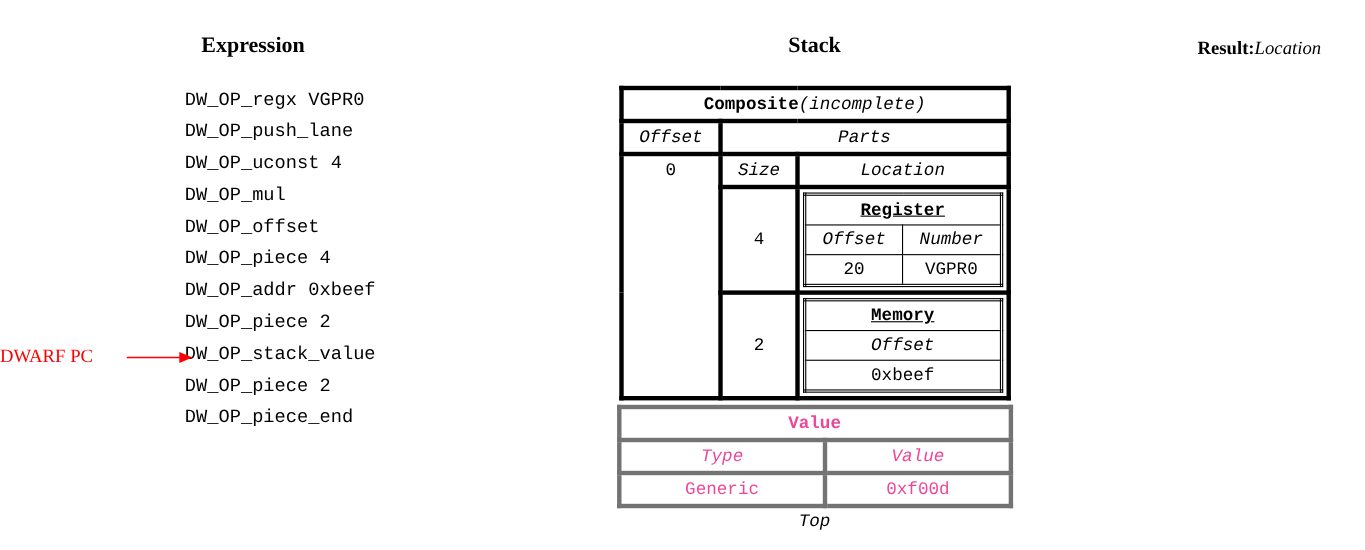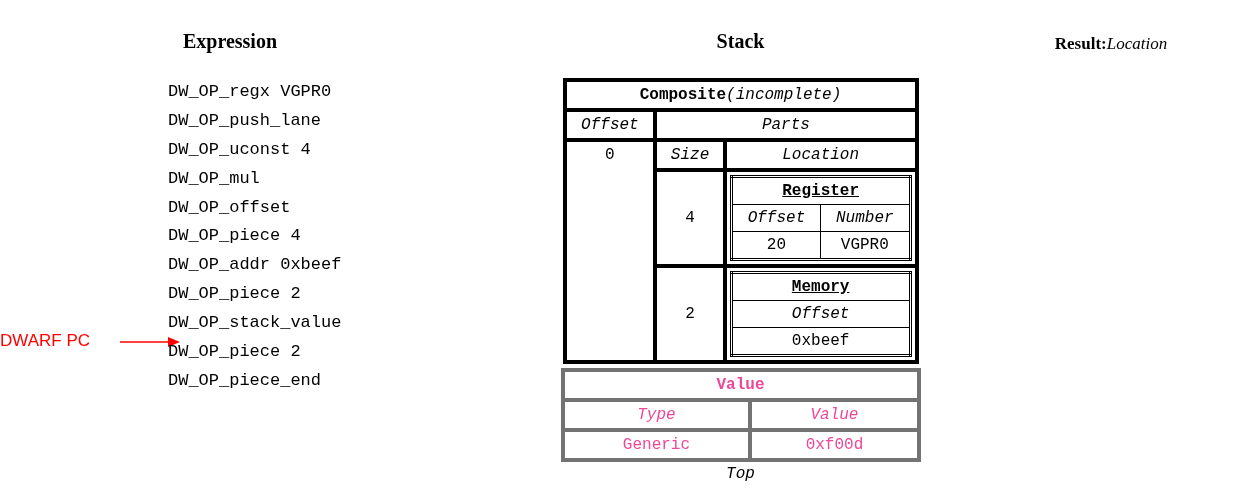--- a/index.html
+++ b/index.html
@@ -44,34 +44,34 @@
       padding-left: 168px;
     }
     .expr-row {
       position: relative;
       white-space: nowrap;
     }
     .dwarf-pc-label {
       position: absolute;
       left: -168px;
       color: #ff0000;
-      font-family: Liberation Sans, sans-serif;
+      font-family: Liberation Serif, serif;
       font-size: 17px;
       display: flex;
       align-items: center;
-      top: 18px;
+      top: 1px;
       gap: 28px;
     }
     .arrow-svg {
       width: 60px;
       height: 12px;
       margin-left: 2px;
     }
     .context-list {
-      text-align: center;
+      text-align: right;
       font-size: 17px;
       line-height: 1.6;
       padding-top: 0;
     }
     .context-row .ctx-label {
       font-weight: bold;
     }
     .context-row .ctx-value {
       font-style: italic;
     }

